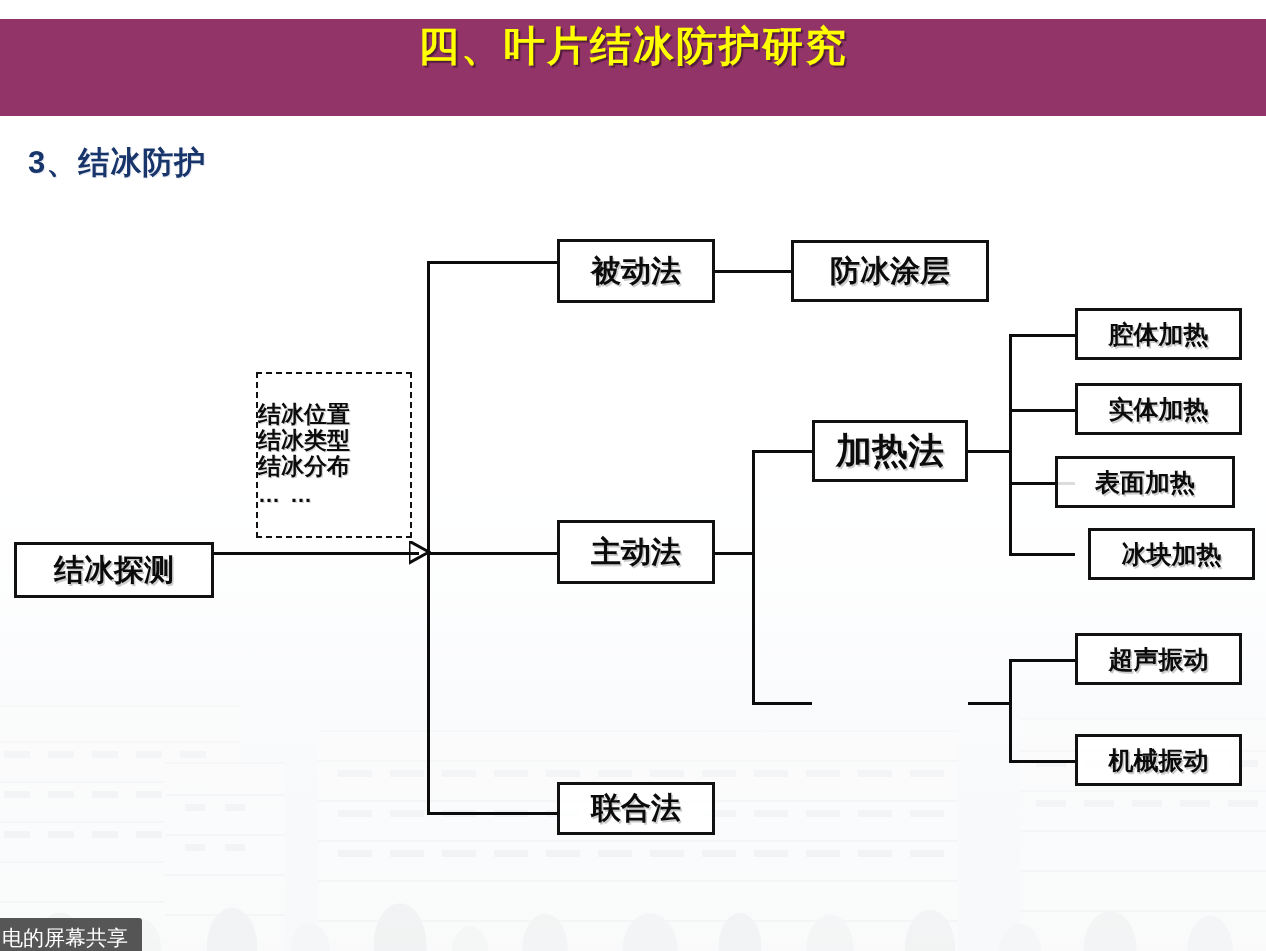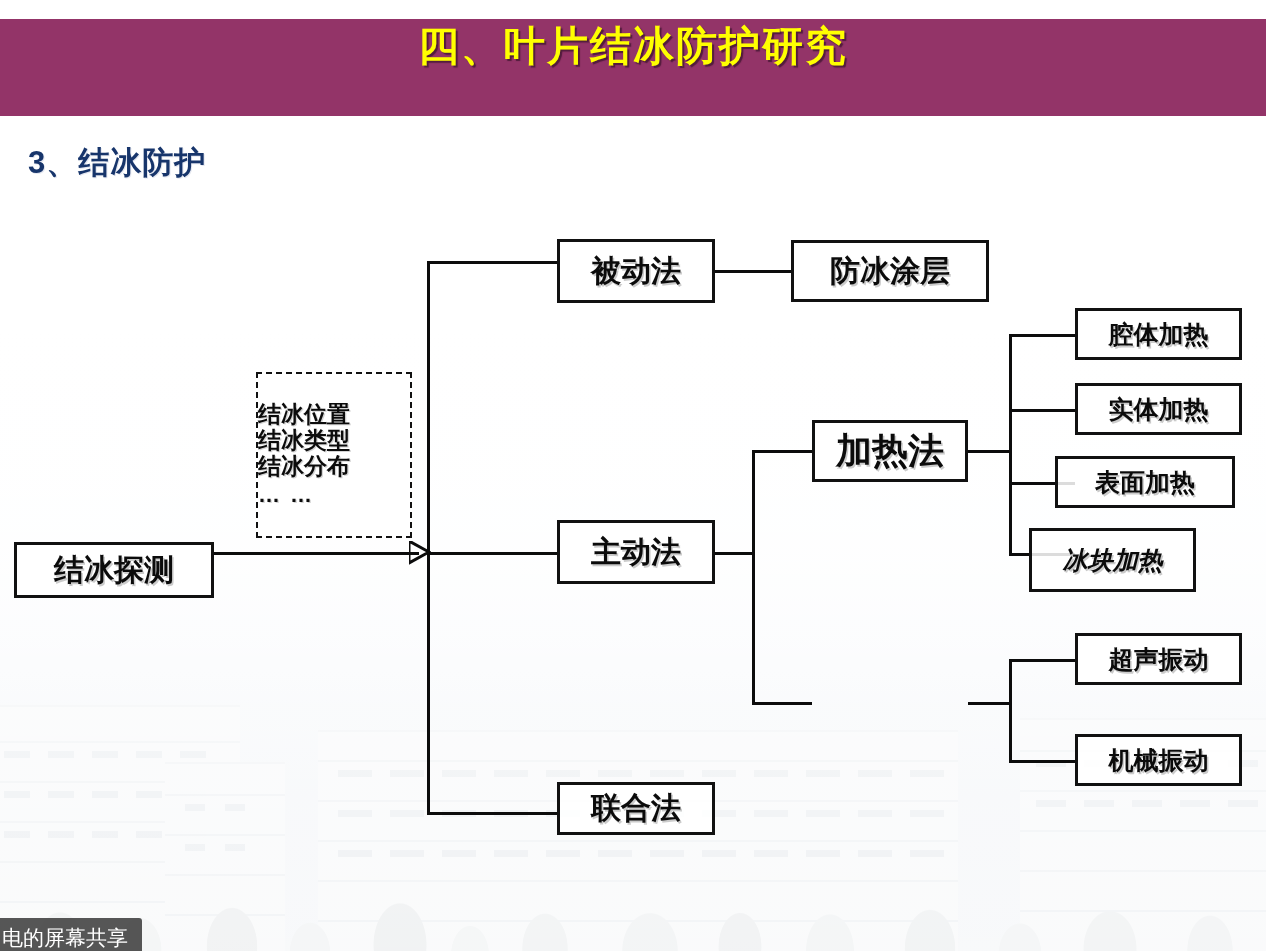--- a/index.html
+++ b/index.html
@@ -289,21 +289,21 @@
     <div class="conn h" style="left:968px;top:450px;width:44px;"></div>
     <div class="conn v" style="left:1009px;top:334px;height:222px;"></div>
     <div class="conn h" style="left:1009px;top:334px;width:66px;"></div>
     <div class="conn h" style="left:1009px;top:409px;width:66px;"></div>
     <div class="conn h" style="left:1009px;top:482px;width:66px;"></div>
     <div class="conn h" style="left:1009px;top:553px;width:66px;"></div>
 
     <div class="node lvl3" style="left:1075px;top:308px;width:167px;height:52px;">腔体加热</div>
     <div class="node lvl3" style="left:1075px;top:383px;width:167px;height:52px;">实体加热</div>
     <div class="node lvl3" style="left:1032px;top:456px;width:180px;height:52px;margin-left:23px;">表面加热</div>
-    <div class="node lvl3" style="left:1029px;top:528px;width:167px;height:64px;font-style:italic;">冰块加热</div>
+    <div class="node lvl3" style="left:1088px;top:528px;width:167px;height:52px;">冰块加热</div>
 
     <div class="conn h" style="left:968px;top:702px;width:44px;"></div>
     <div class="conn v" style="left:1009px;top:659px;height:104px;"></div>
     <div class="conn h" style="left:1009px;top:659px;width:66px;"></div>
     <div class="conn h" style="left:1009px;top:760px;width:66px;"></div>
 
     <div class="node lvl3" style="left:1075px;top:633px;width:167px;height:52px;">超声振动</div>
     <div class="node lvl3" style="left:1075px;top:734px;width:167px;height:52px;">机械振动</div>
 
   </div>

